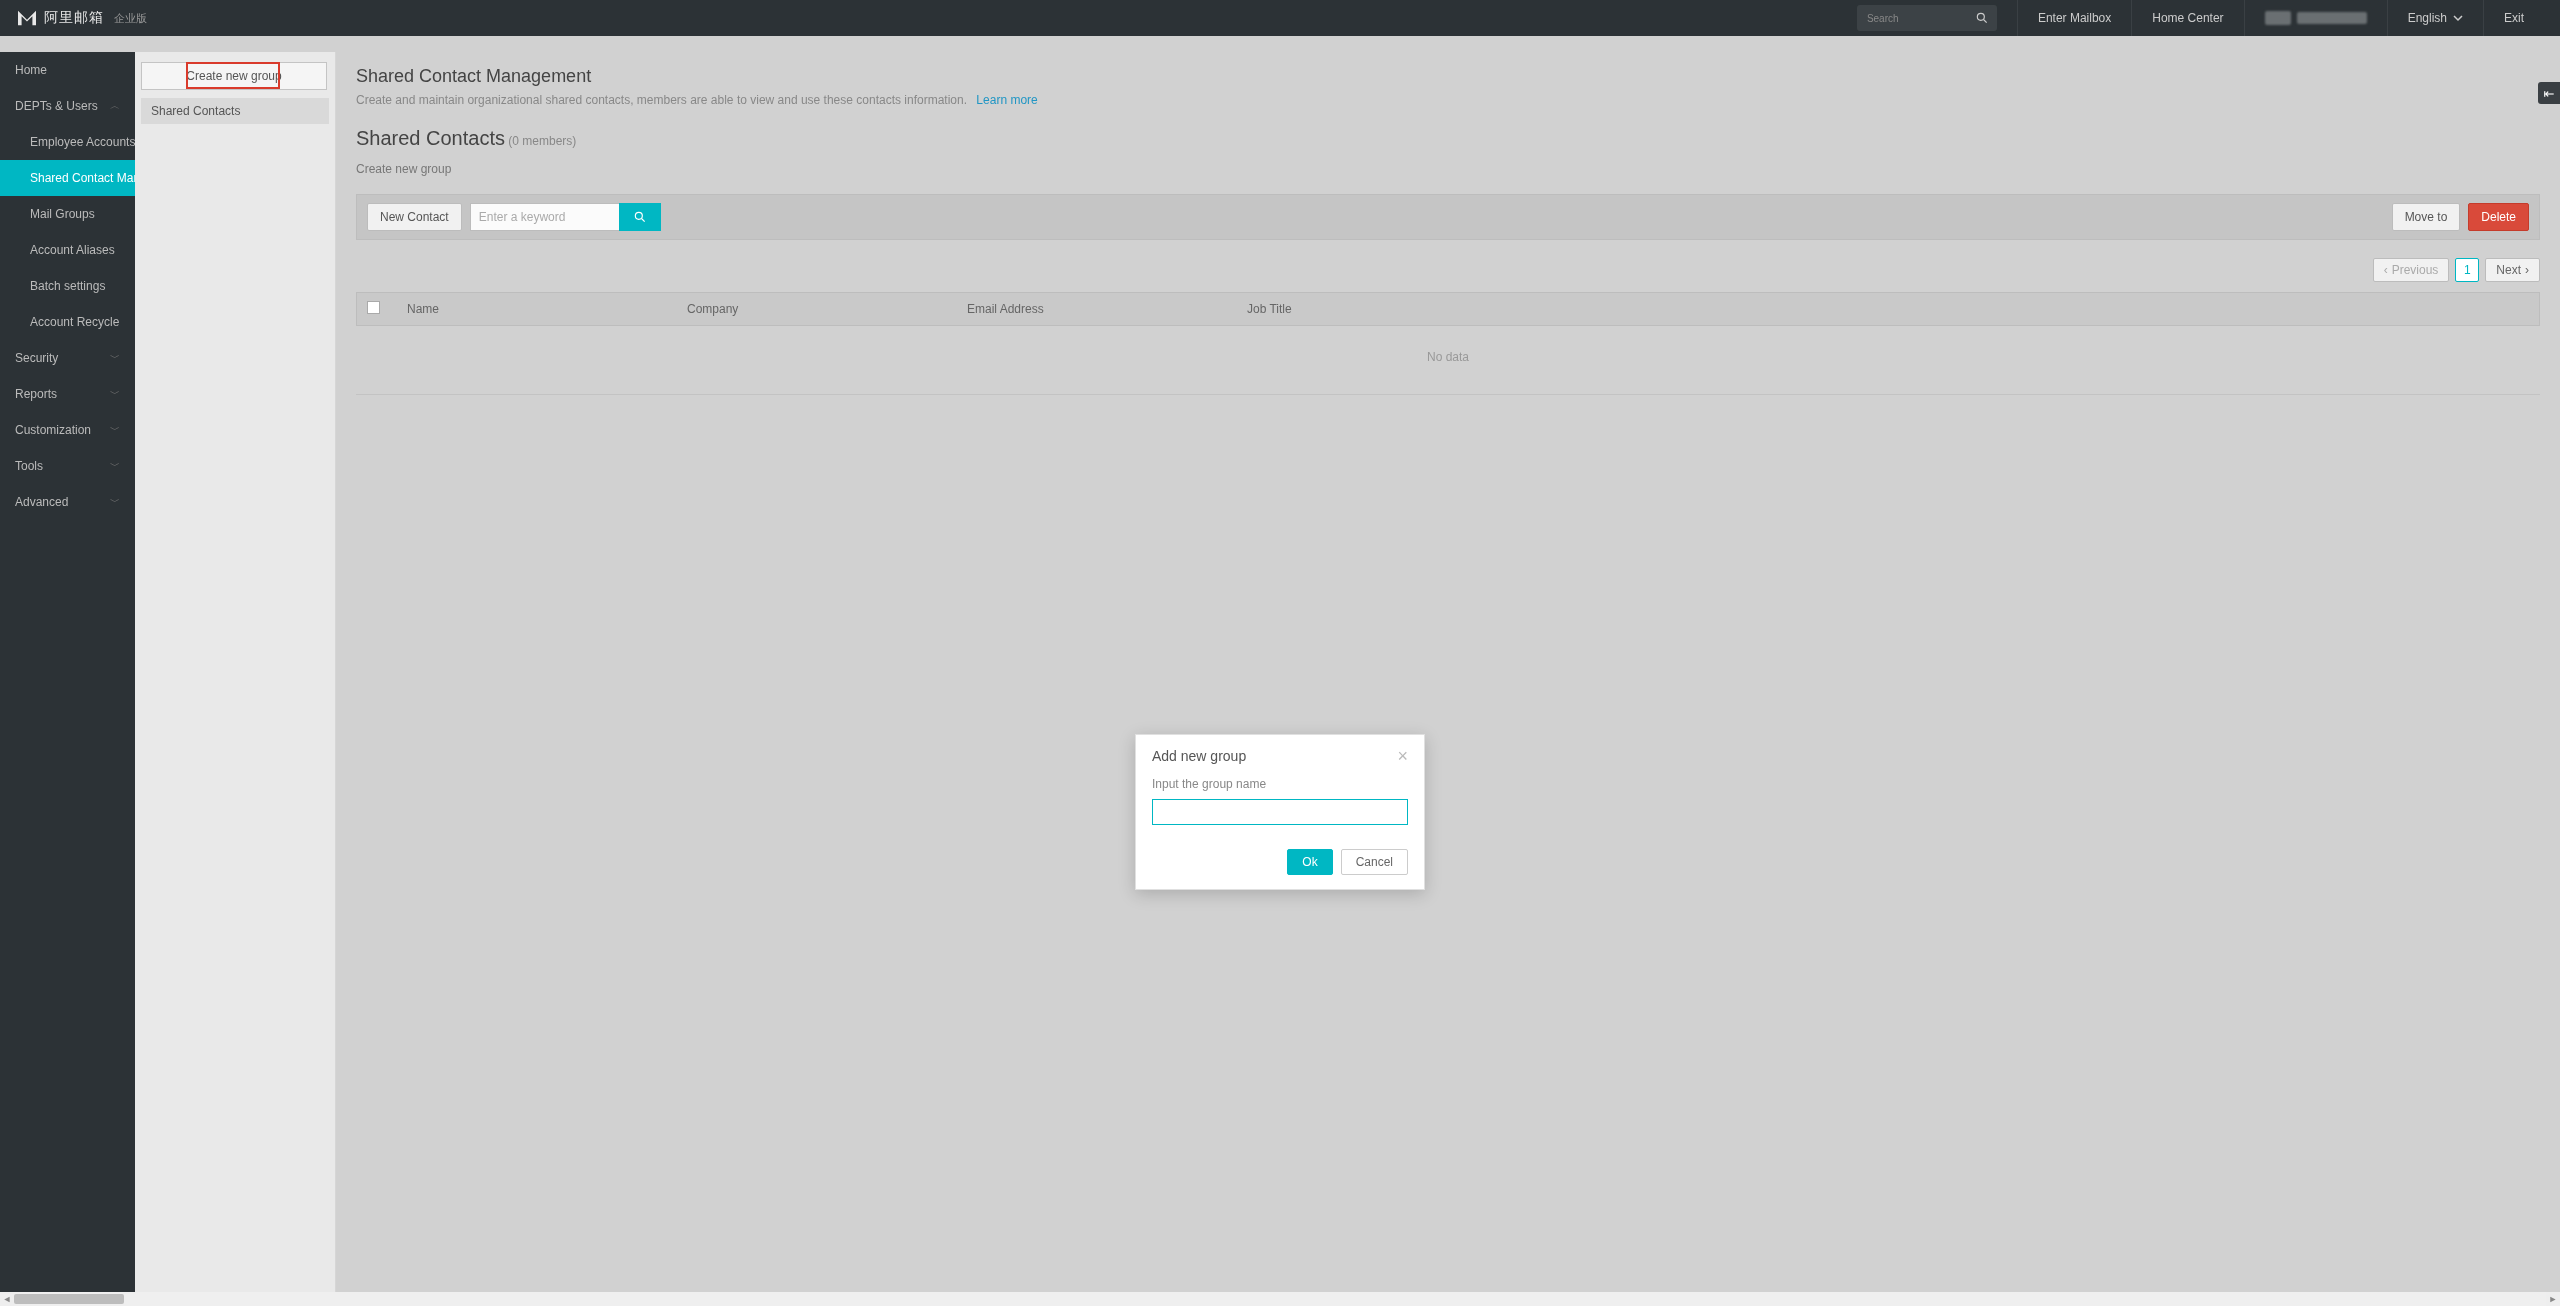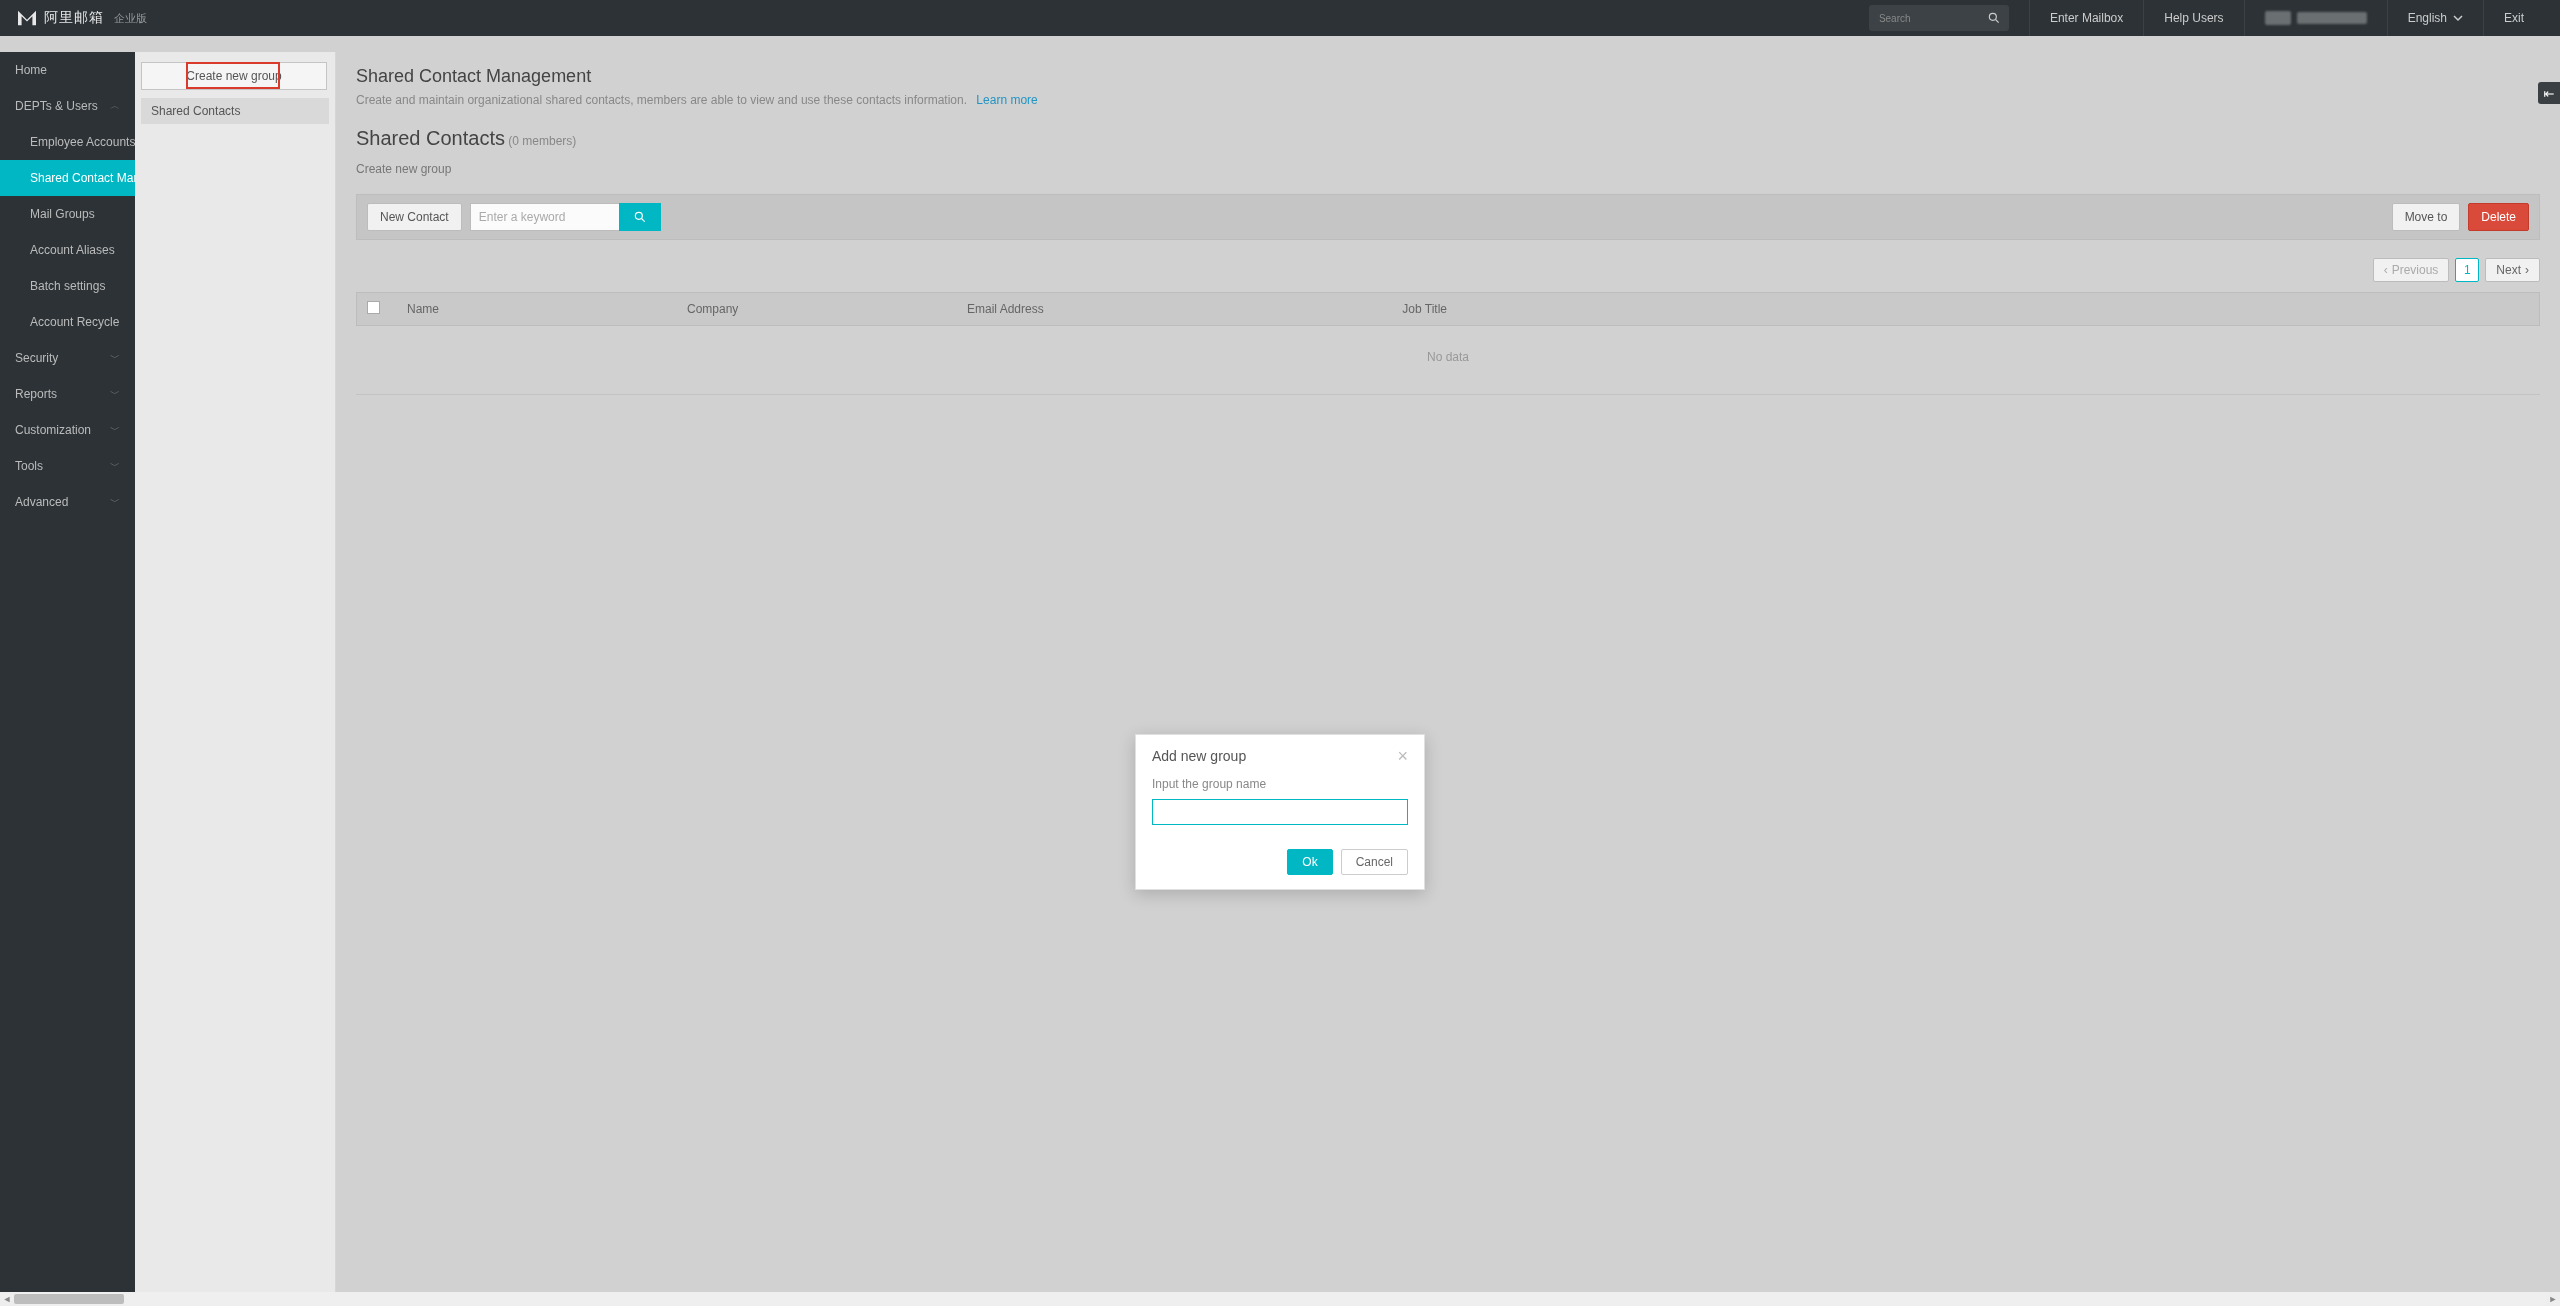--- a/index.html
+++ b/index.html
@@ -64,21 +64,21 @@
   .pager-btn { height: 24px; padding: 0 10px; border: 1px solid #bcbcbc; background: #f1f1f1; color: #aaa; font-size: 12px; display: inline-flex; align-items: center; gap: 4px; border-radius: 2px; }
   .pager-page { height: 24px; width: 24px; border: 1px solid #00b7c3; color: #00b7c3; background: #fff; display: inline-flex; align-items: center; justify-content: center; font-size: 12px; border-radius: 2px; }
   .pager-btn.enabled { color: #666; cursor: pointer; }
 
   .table-head { margin-top: 10px; background: #c9c9c9; border: 1px solid #bdbdbd; height: 34px; display: flex; align-items: center; padding: 0 10px; font-size: 12px; color: #666; }
   .th { flex-shrink: 0; }
   .th.chk { width: 40px; }
   .th.name { width: 280px; }
   .th.company { width: 280px; }
   .th.email { width: 280px; }
-  .th.job { width: 200px; text-align: right; }
+  .th.job { width: 200px; }
   .checkbox { width: 13px; height: 13px; border: 1px solid #aaa; background: #fff; display: inline-block; }
 
   .no-data { text-align: center; color: #999; font-size: 12px; padding: 24px 0 30px 0; border-bottom: 1px solid #c3c3c3; }
 
   
   .collapse-handle { position: absolute; top: 30px; right: 0; width: 22px; height: 22px; background: #3a3f43; border-radius: 3px 0 0 3px; display: flex; align-items: center; justify-content: center; color: #fff; cursor: pointer; font-size: 13px; }
 
   
   .modal-overlay { position: absolute; inset: 0; display: flex; align-items: center; justify-content: center; pointer-events: none; }
   .modal { margin-top: 317px; width: 290px; background: #fff; border: 1px solid #e0e0e0; box-shadow: 0 4px 16px rgba(0,0,0,0.18); pointer-events: auto; }
@@ -118,21 +118,21 @@
       <div class="search-wrap">
         <input class="search-input" placeholder="Search" style="">
         <div class="search-btn">
           <svg class="icon" viewBox="0 0 24 24" fill="none" stroke="#ccc" stroke-width="2">
               <circle cx="10" cy="10" r="6"></circle>
               <line x1="15" y1="15" x2="20" y2="20"></line>
             </svg>
         </div>
       </div>
       <div class="top-link">Enter Mailbox</div>
-      <div class="top-link">Help Users</div>
+      <div class="top-link">Home Center</div>
       <div class="top-link user">
         <div class="avatar-blur"></div>
         <div class="name-blur"></div>
       </div>
       <div class="top-link">
         <span>English</span>
         <svg class="lang-caret" width="10" height="10" viewBox="0 0 10 10">
             <path d="M1 3 L5 7 L9 3" stroke="#ccc" stroke-width="1.5" fill="none"></path>
           </svg>
       </div>

